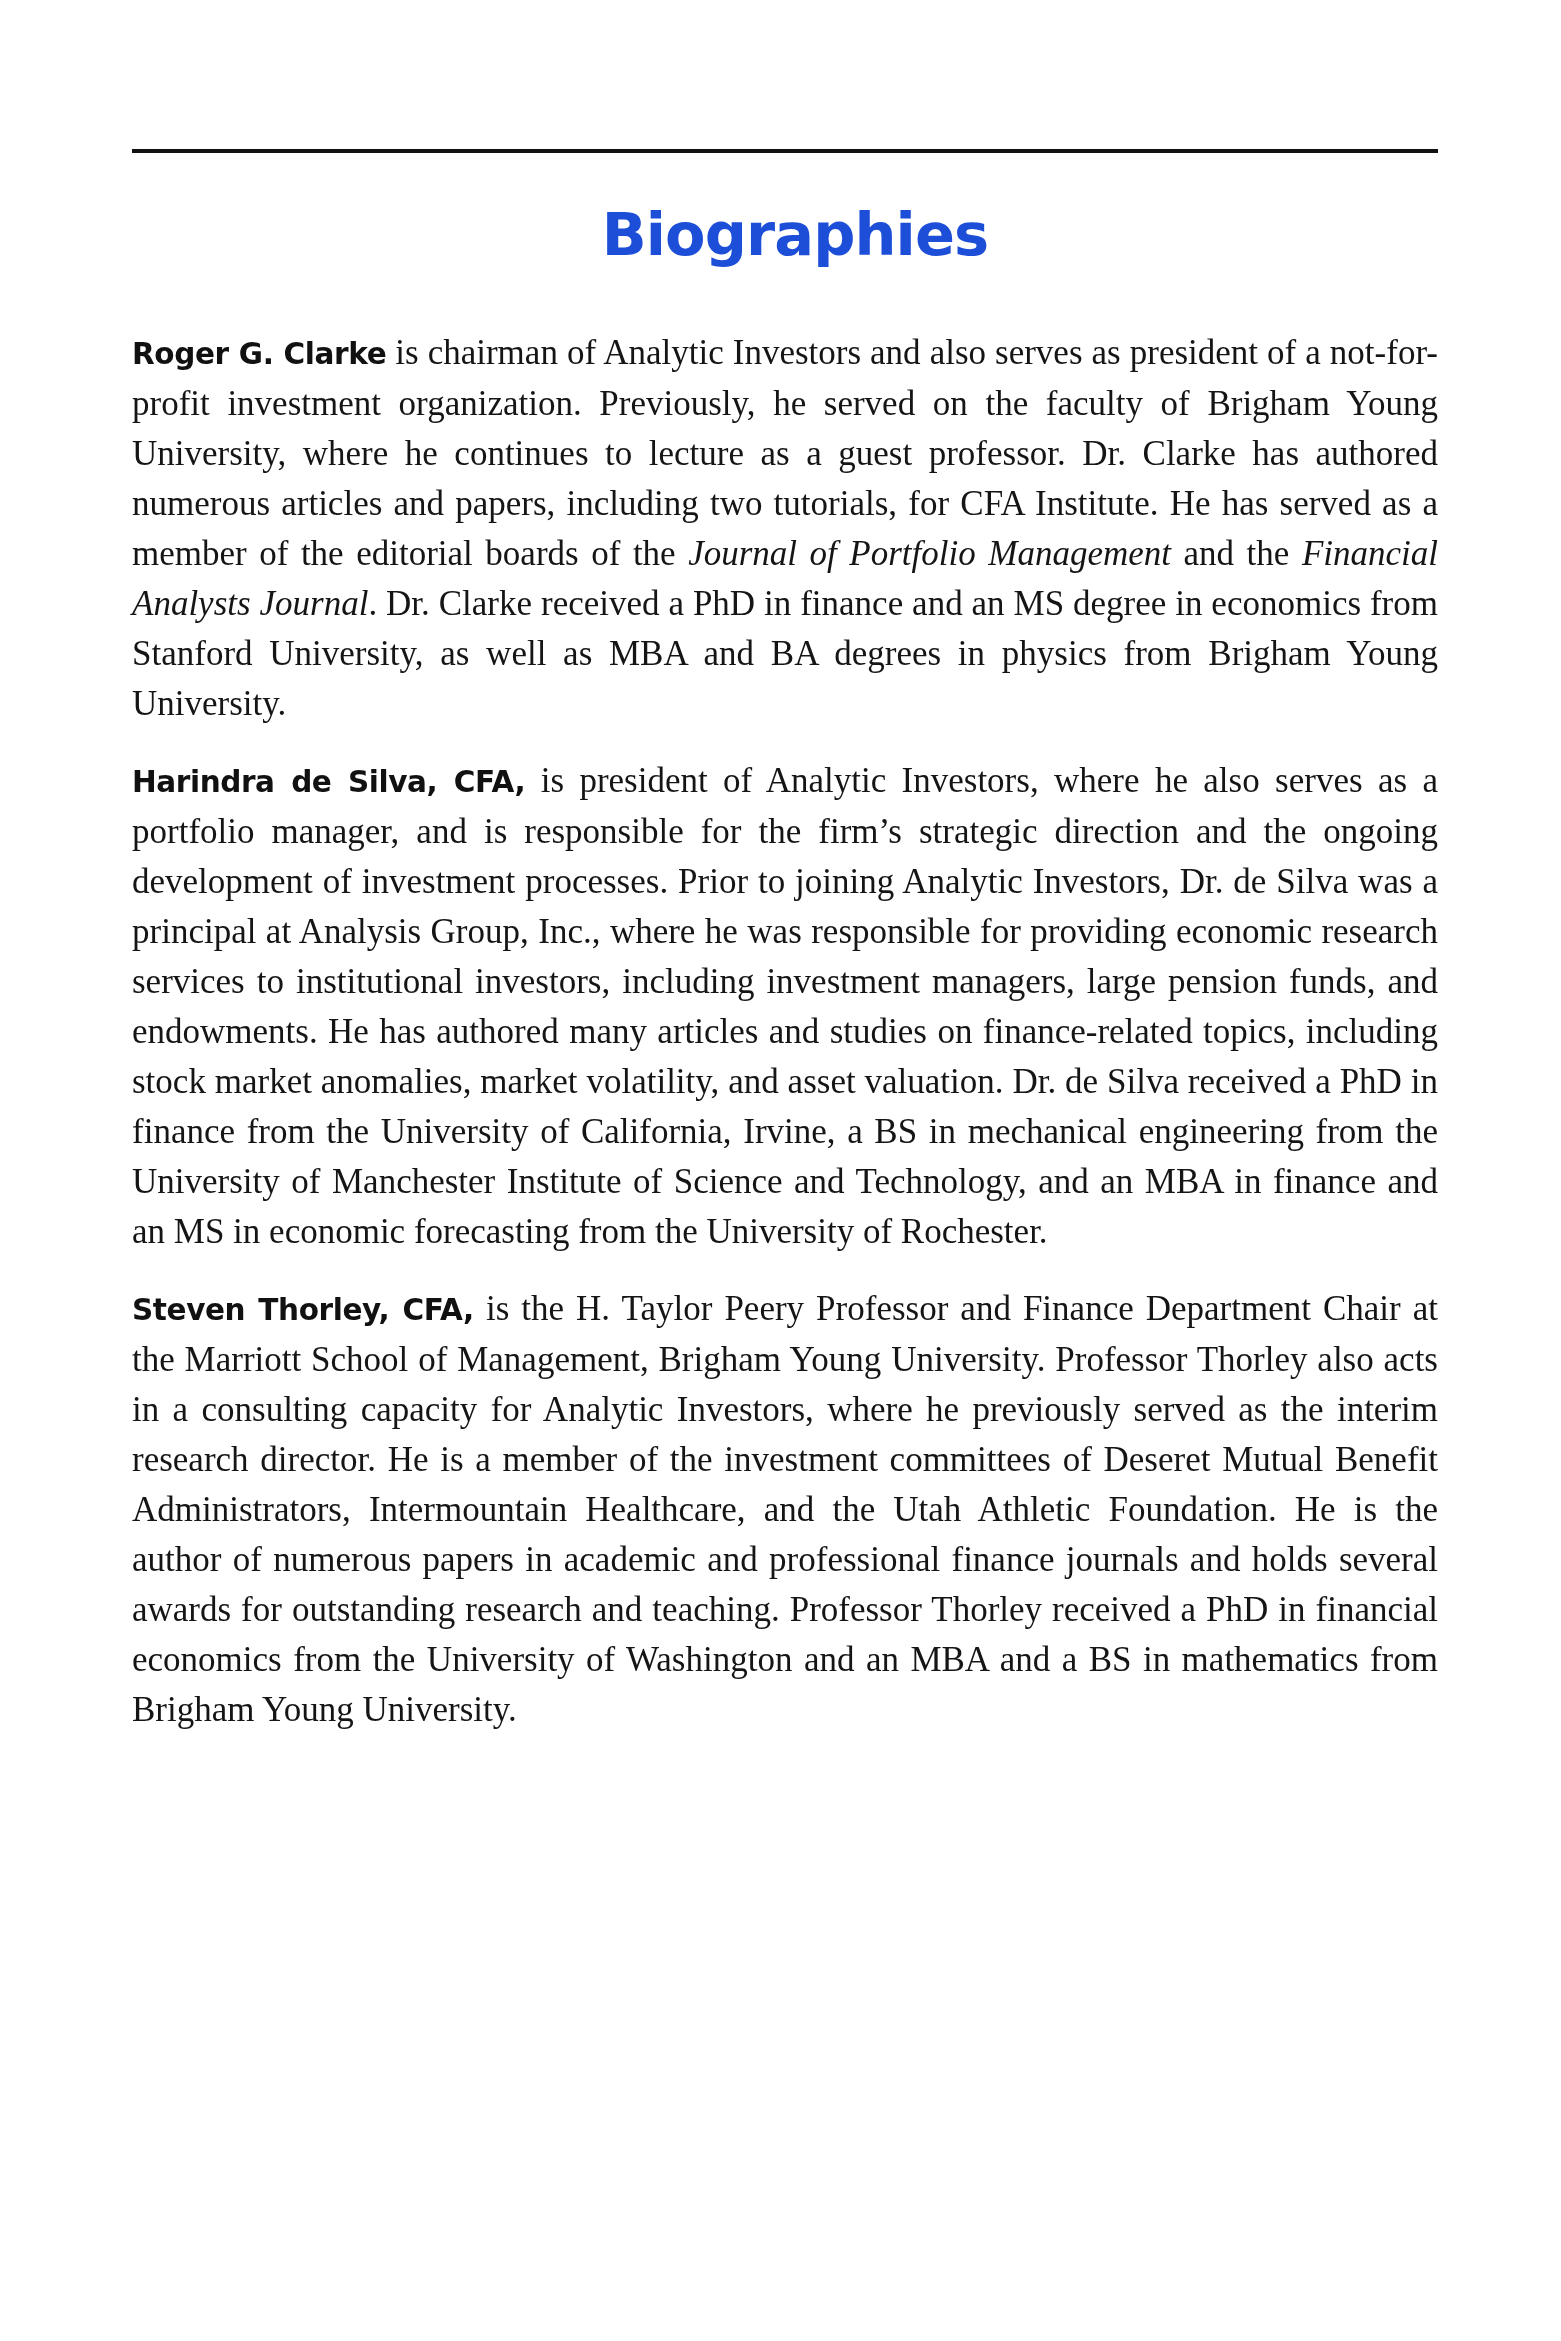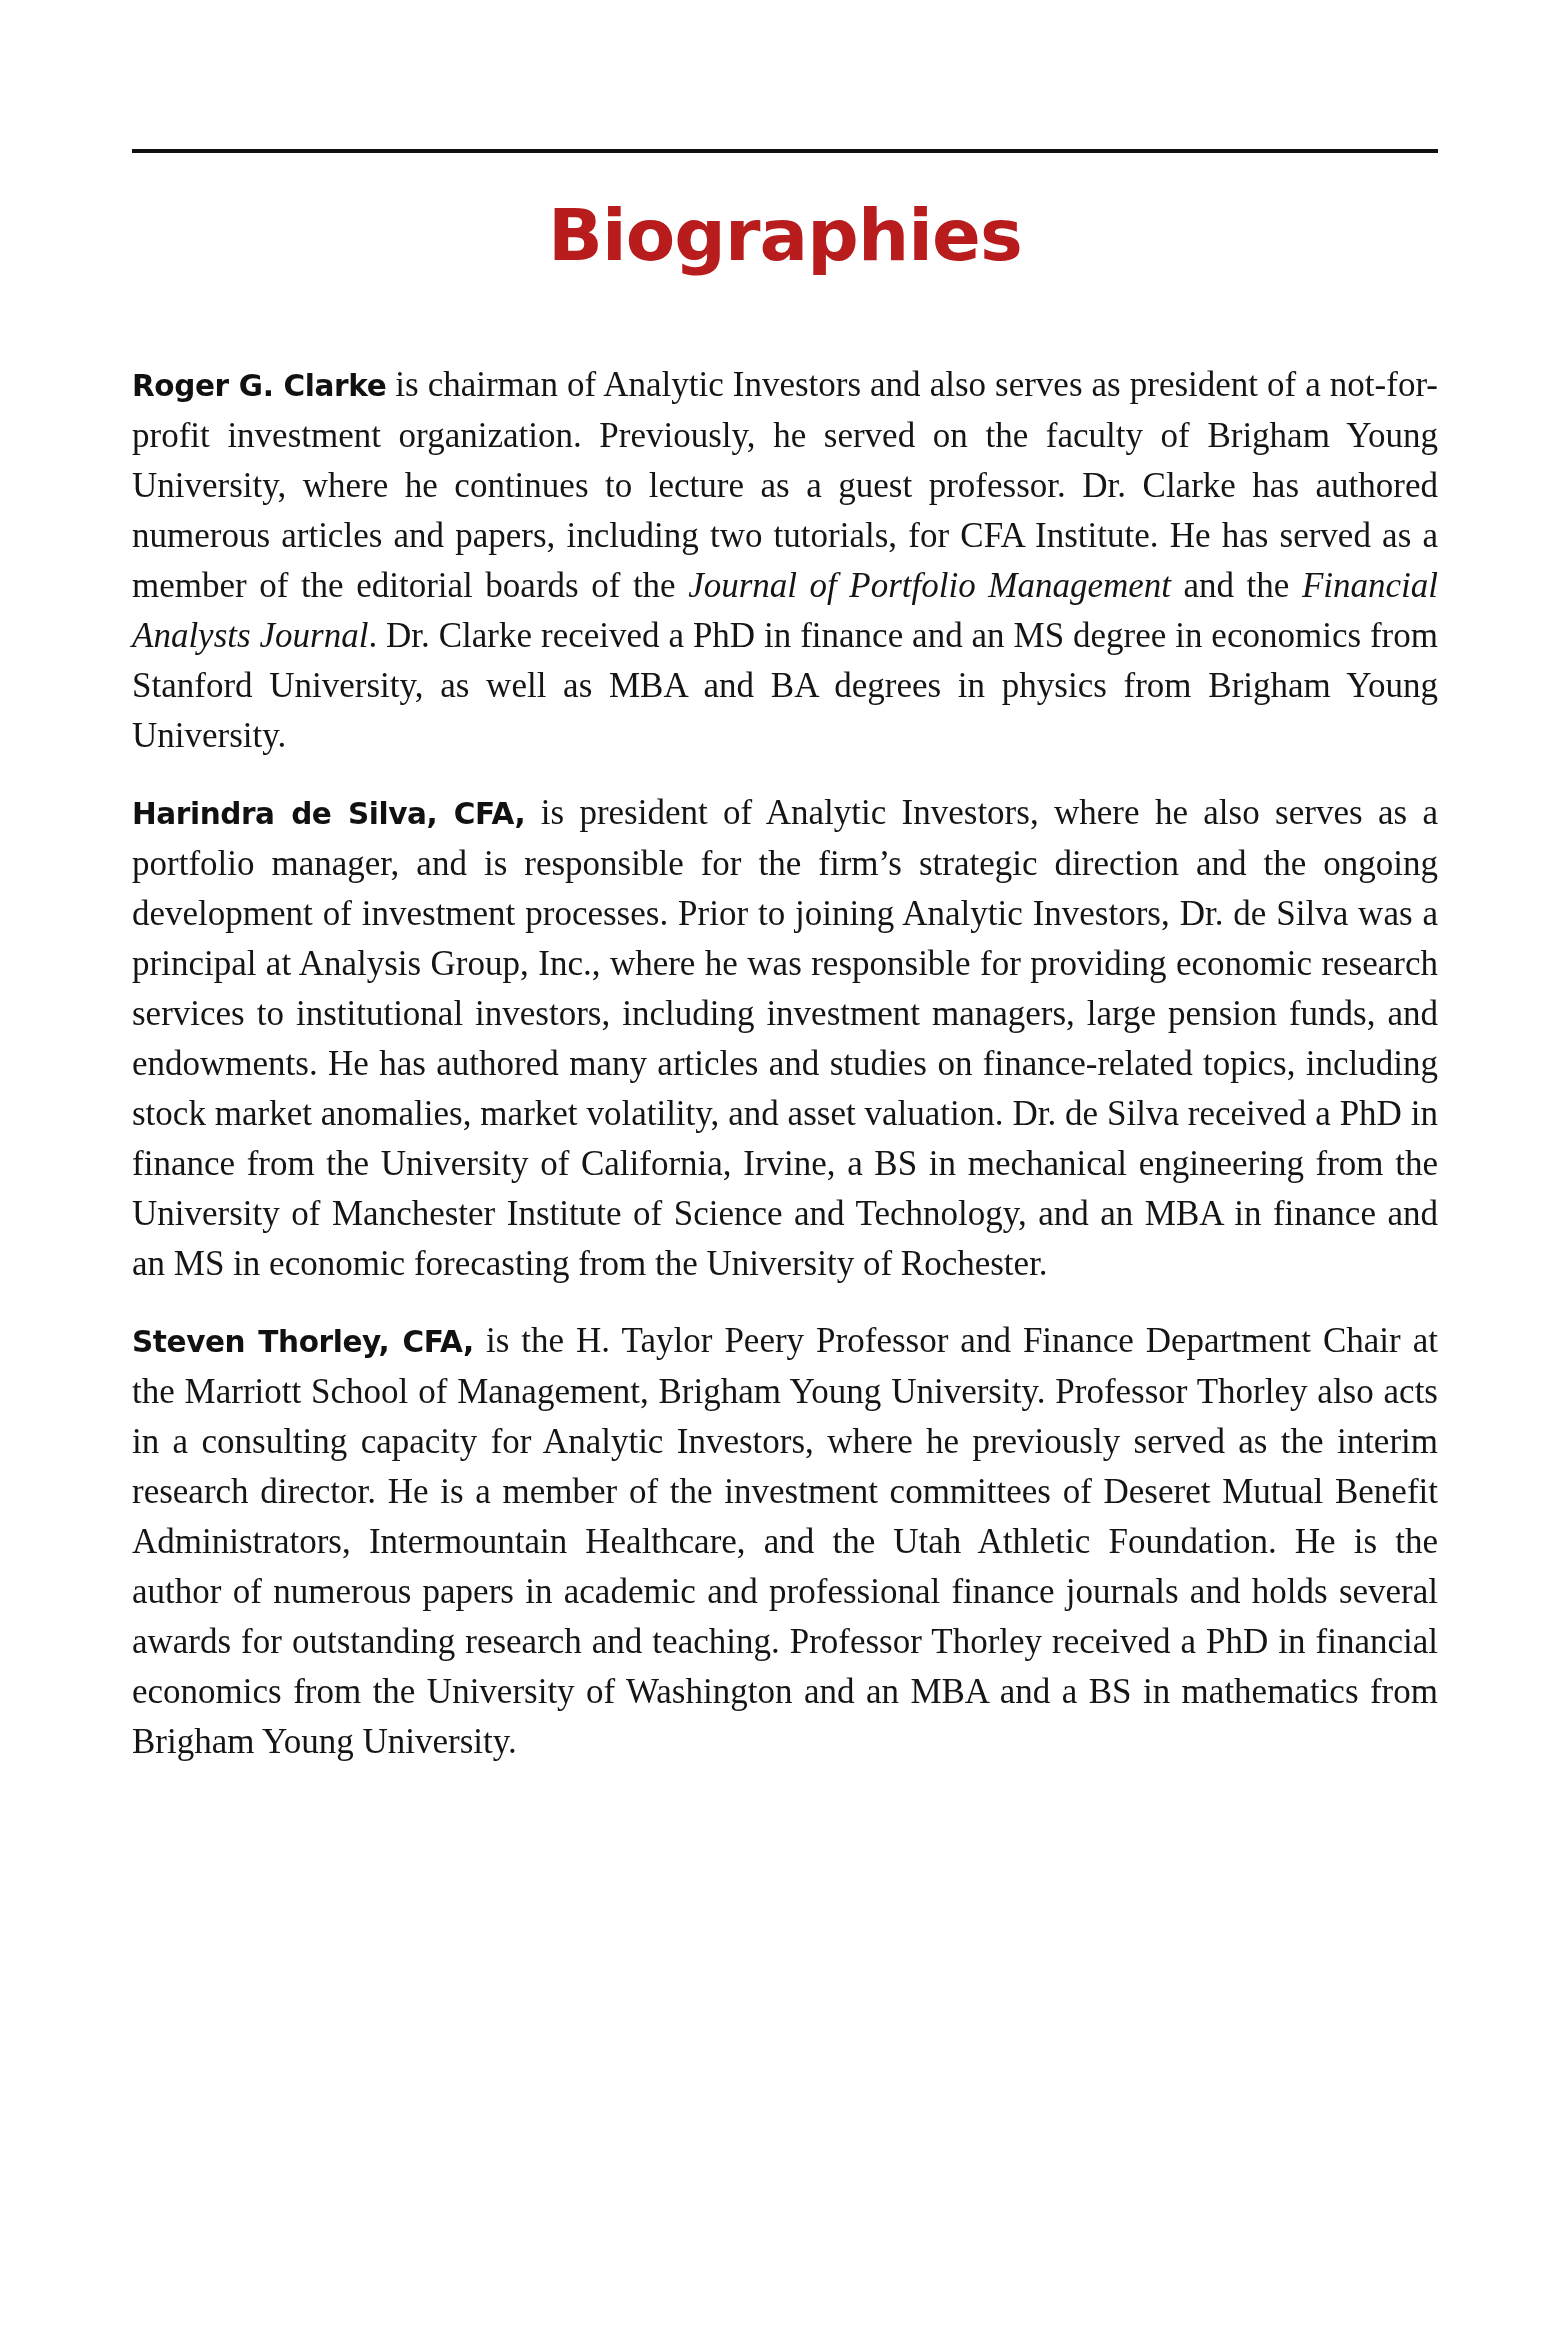--- a/index.html
+++ b/index.html
@@ -23,36 +23,36 @@
     .top-rule {
       position: absolute;
       left: 0;
       top: 149px;
       width: 1306px;
       height: 4.3px;
       background: #111111;
     }
     .page-title {
       position: absolute;
-      left: 0;
+      left: 10px;
       top: 196px;
       width: 1306px;
       text-align: center;
       font-family: "DejaVu Sans", sans-serif;
       font-weight: bold;
-      font-size: 72px;
+      font-size: 59px;
       line-height: 78px;
       letter-spacing: -0.9px;
-      color: #b91c1c;
+      color: #1d4ed8;
       margin: 0;
     }
     .bios {
       position: absolute;
       left: 0;
-      top: 360px;
+      top: 328px;
       width: 1306px;
     }
     .bio {
       margin: 0 0 27px 0;
       font-family: "Liberation Serif", "DejaVu Serif", serif;
       font-size: 35px;
       line-height: 50px;
       text-align: justify;
       hyphens: manual;
       color: #151515;

